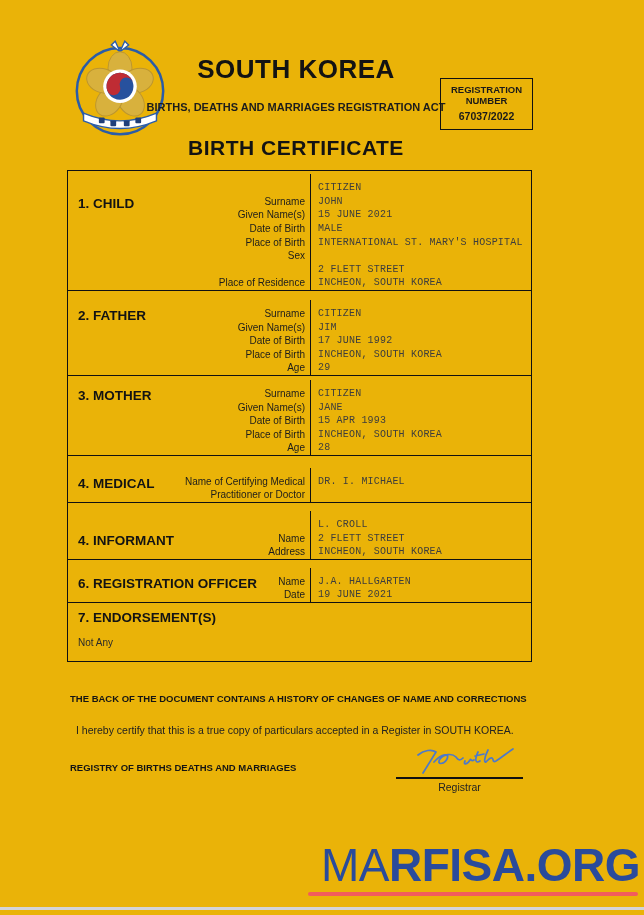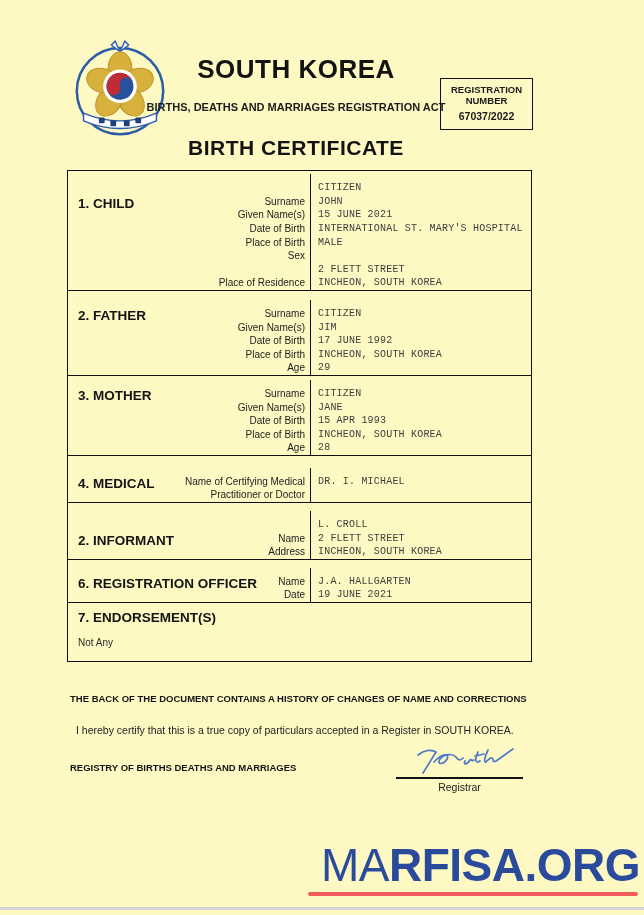--- a/index.html
+++ b/index.html
@@ -1,19 +1,19 @@
 <!DOCTYPE html>
 <html><head>
 <meta charset="utf-8">
 <style>
   * { margin:0; padding:0; box-sizing:border-box; }
   html,body { background:#ffffff; }
   body { font-family:"Liberation Sans", sans-serif; color:#1a1a1a; }
   .page {
-    position:relative; width:644px; height:915px; background:#fef9c3;
+    position:relative; width:644px; height:915px; background:#eab308;
     overflow:hidden; margin:0 auto;
   }
 
   
   .emblem { position:absolute; left:72px; top:40px; width:96px; height:108px; }
   .hdr-center { position:absolute; left:150px; top:0; width:292px; text-align:center; }
   .country-title { position:absolute; left:0; right:0; top:54px; font-size:26px; font-weight:bold; letter-spacing:0.5px; color:#131313; }
   .act-line { position:absolute; left:-14px; right:-14px; top:101px; font-size:11px; font-weight:bold; color:#1c1c1c; }
   .doc-title { position:absolute; left:0; right:0; top:136px; font-size:21px; font-weight:bold; letter-spacing:0.5px; color:#131313; }
   .reg-box {
@@ -115,22 +115,22 @@
           <div class="lbl">Place of Birth</div>
           <div class="lbl">Sex</div>
           <div class="lbl"></div>
           <div class="lbl">Place of Residence</div>
         </div>
       </div>
       <div class="right-cell">
         <div class="val">CITIZEN</div>
         <div class="val">JOHN</div>
         <div class="val">15 JUNE 2021</div>
+        <div class="val">MALE</div>
         <div class="val">INTERNATIONAL ST. MARY'S HOSPITAL</div>
-        <div class="val">MALE</div>
         <div class="val"></div>
         <div class="val">2 FLETT STREET</div>
         <div class="val">INCHEON, SOUTH KOREA</div>
       </div>
     </div>
 
     <div class="section" style="height:85px">
       <div class="left-cell">
         <div class="sec-title">2. FATHER</div>
         <div class="label-stack">
@@ -179,21 +179,21 @@
         </div>
       </div>
       <div class="right-cell">
         <div class="val">DR. I. MICHAEL</div>
         <div class="val"></div>
       </div>
     </div>
 
     <div class="section" style="height:57px">
       <div class="left-cell">
-        <div class="sec-title">2. INFORMANT</div>
+        <div class="sec-title">4. INFORMANT</div>
         <div class="label-stack">
           <div class="lbl">Name</div>
           <div class="lbl">Address</div>
         </div>
       </div>
       <div class="right-cell">
         <div class="val">L. CROLL</div>
         <div class="val">2 FLETT STREET</div>
         <div class="val">INCHEON, SOUTH KOREA</div>
       </div>

